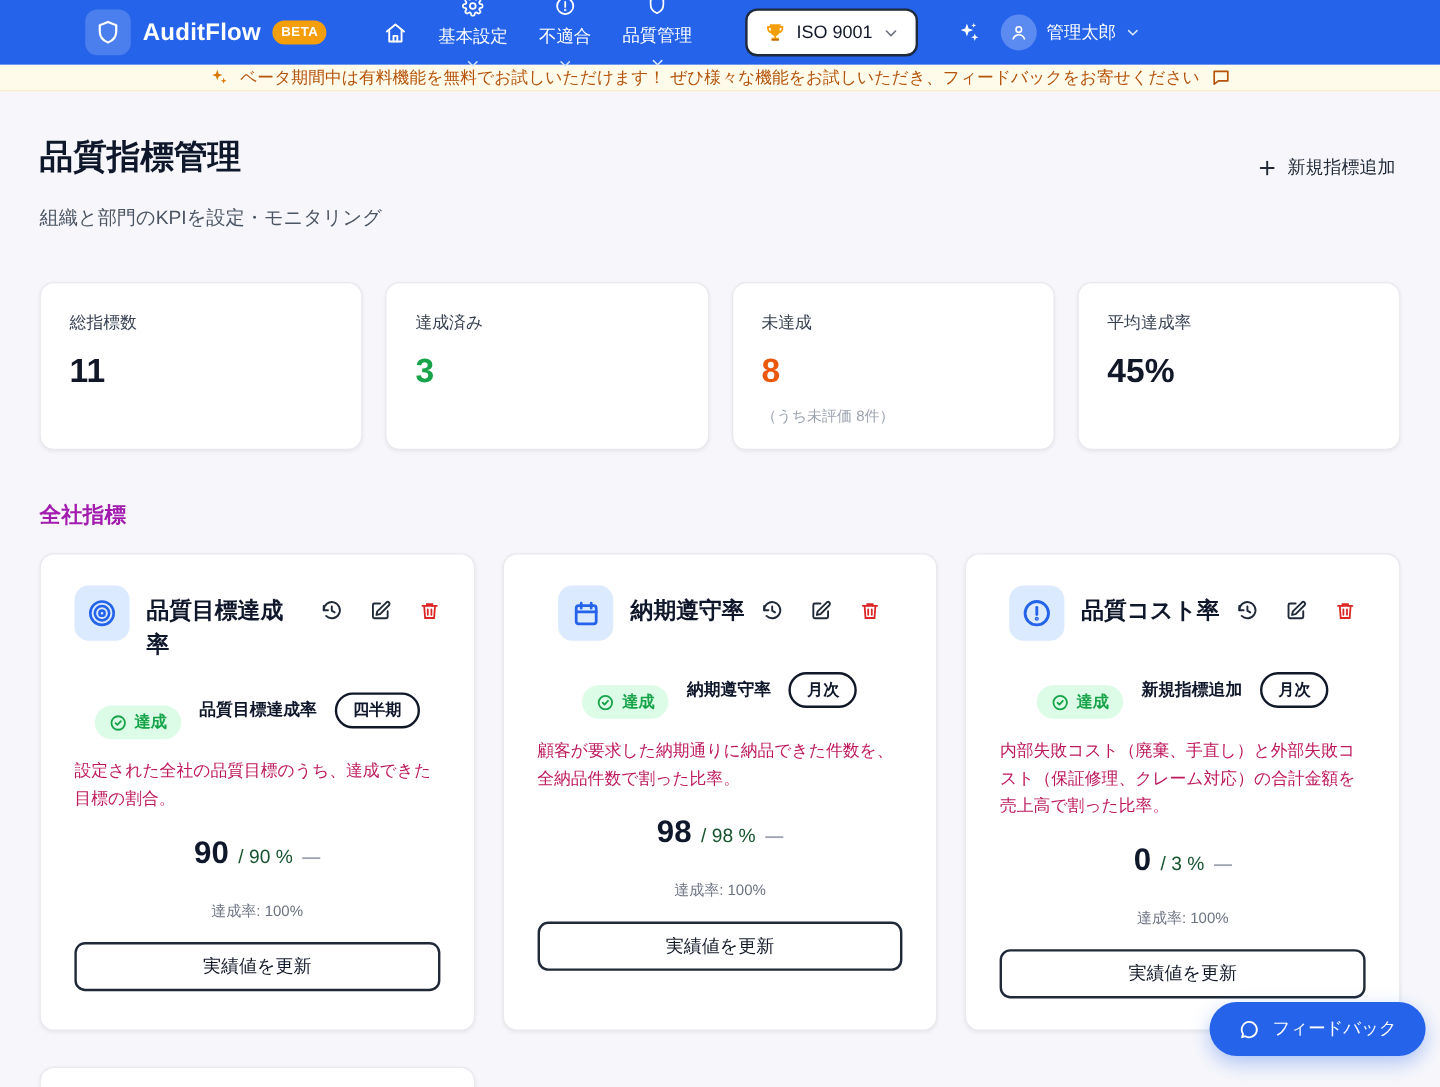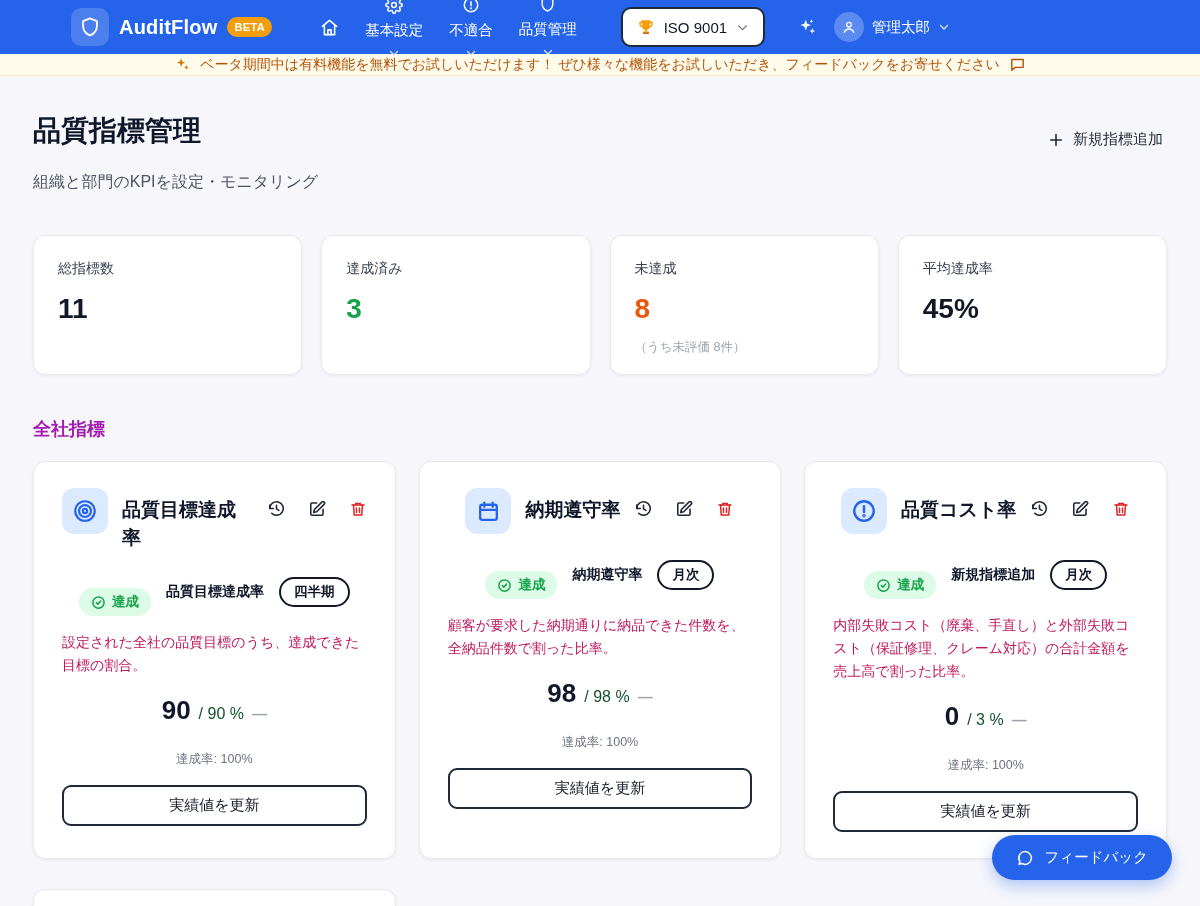--- a/index.html
+++ b/index.html
@@ -107,21 +107,21 @@
   .update-btn {
     margin-top:17px; width:100%; background:#fff; border:2px solid #1f2937; border-radius:9px;
     padding:9px 0; font-size:15px; color:#111827; cursor:pointer; font-family:inherit;
   }
 
   .next-row { margin-top:30px; display:grid; grid-template-columns:repeat(3,1fr); gap:23px; }
   .partial-card { height:120px; }
 
   
   .feedback-btn {
-    position:fixed; right:28px; bottom:26px; height:45px; border:none; cursor:pointer;
+    position:fixed; right:12px; bottom:26px; height:45px; border:none; cursor:pointer;
     background:#2563eb; color:#fff; border-radius:999px; padding:0 24px;
     display:flex; align-items:center; gap:10px; font-size:14.5px; font-family:inherit;
     box-shadow:0 6px 16px rgba(37,99,235,.35);
   }
 </style>
 </head>
 <body>
 
 <header class="navbar">
   <div class="nav-inner">

